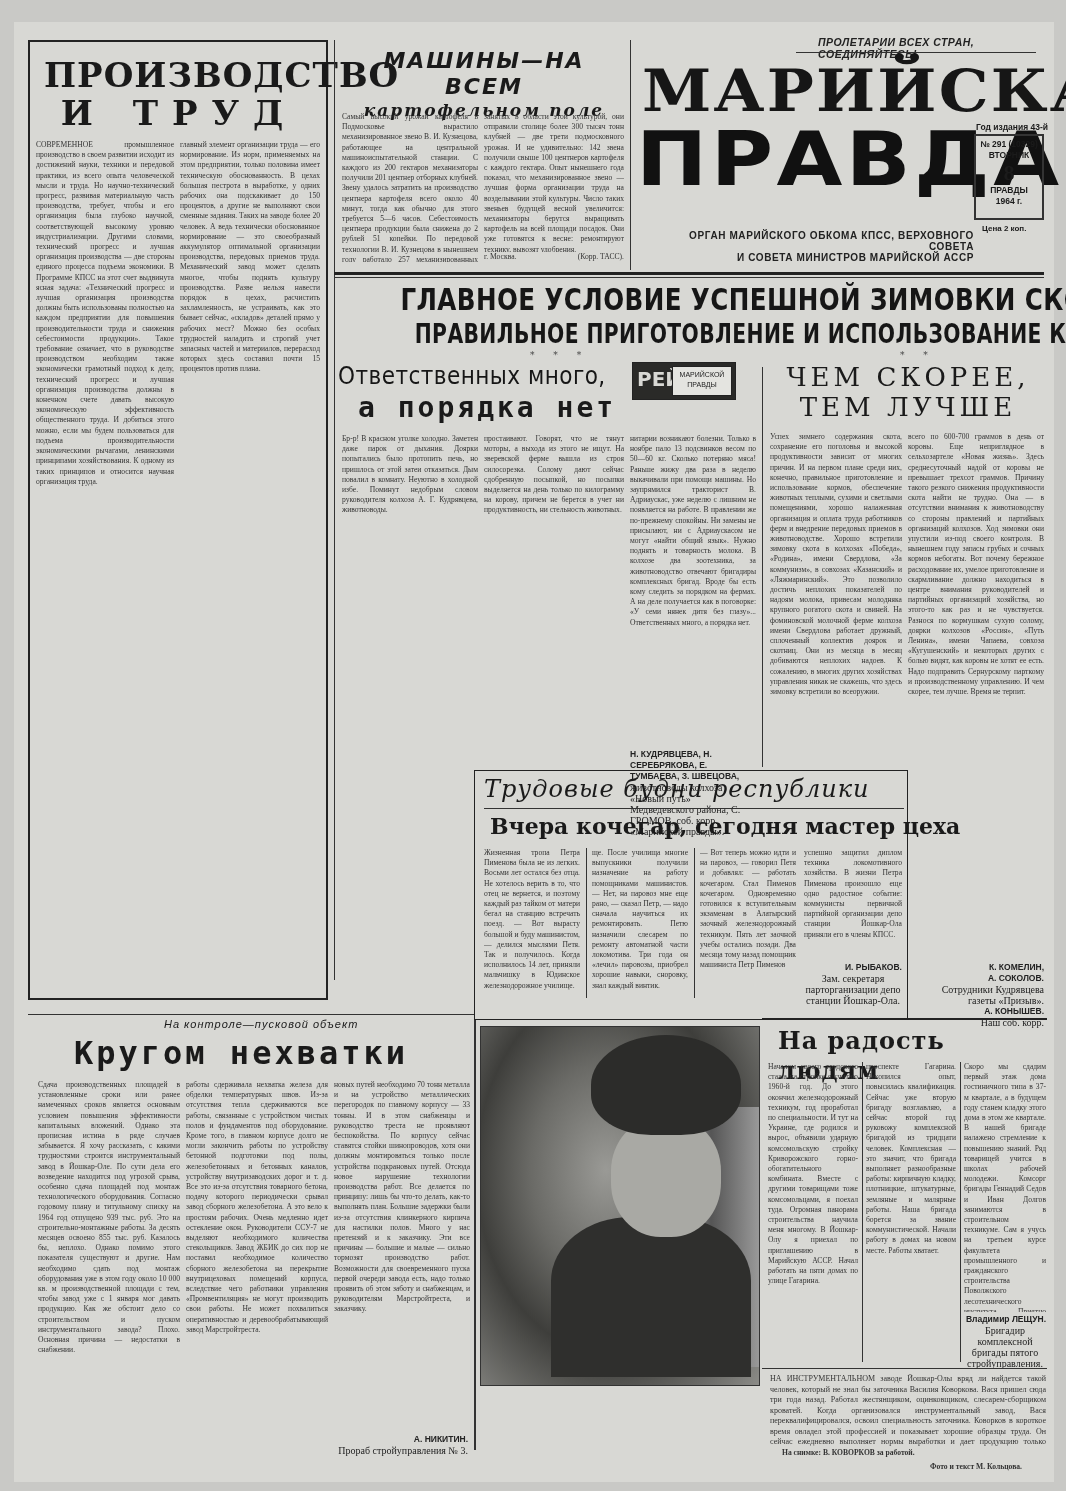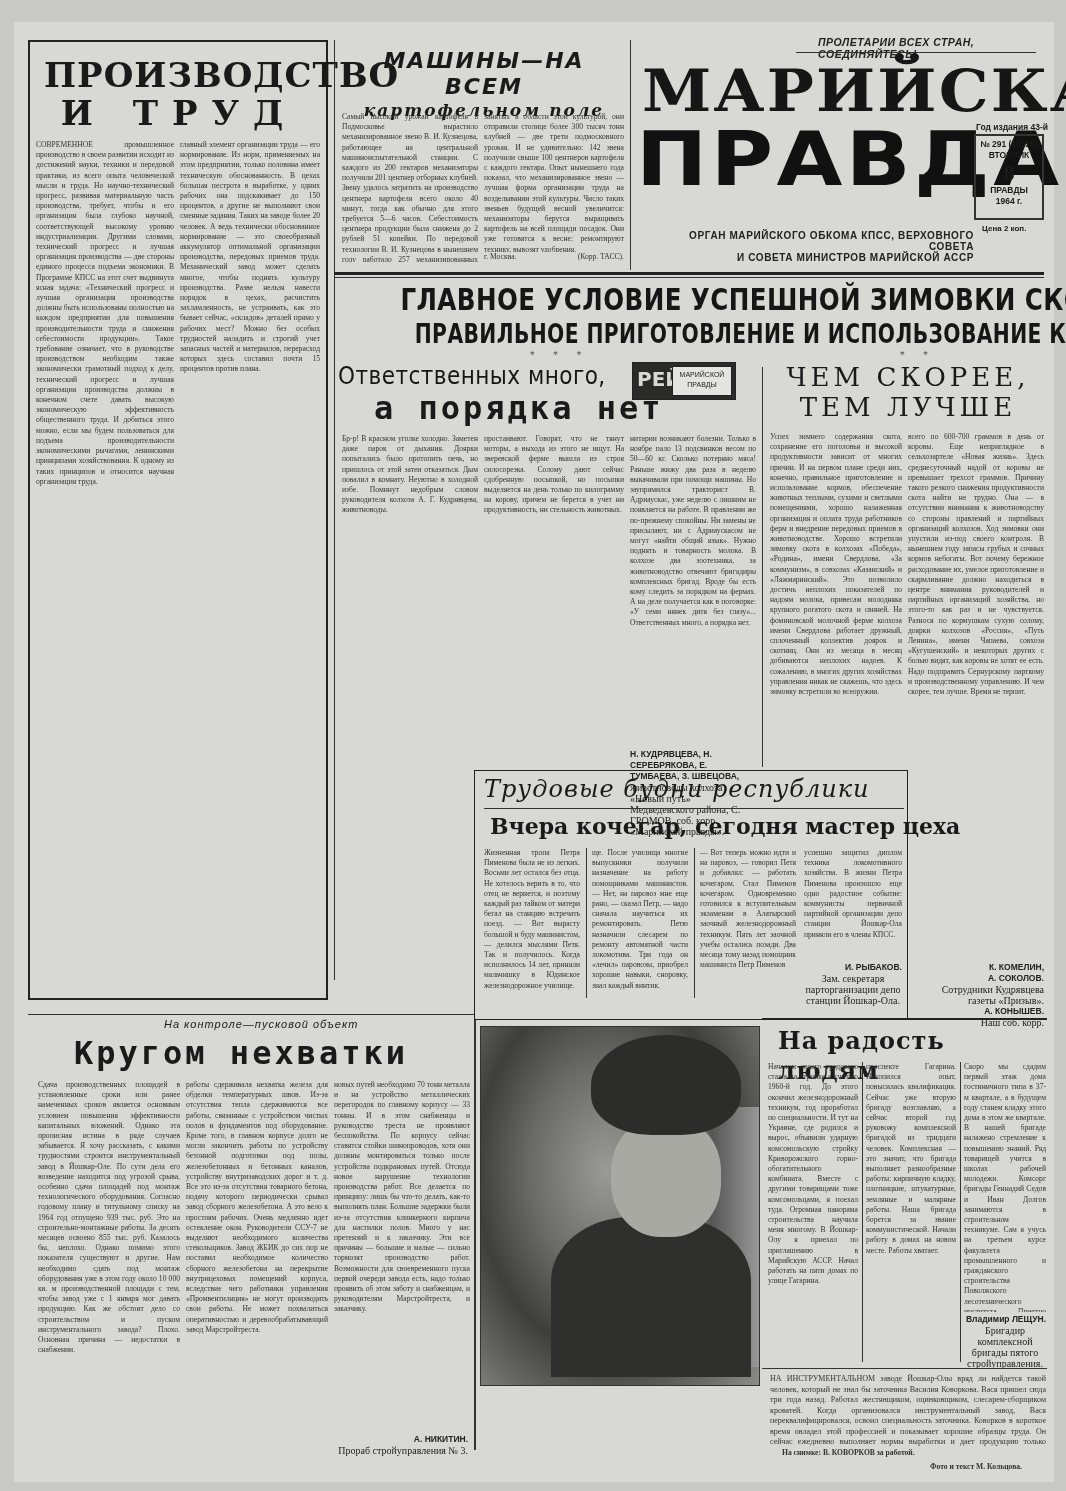--- a/index.html
+++ b/index.html
@@ -82,21 +82,21 @@
   <div class="hrule" style="left:320px;top:255px;width:710px;"></div>
 
   <div class="abs h-cond" style="left:322px;top:260px;width:716px;text-align:center;">
     <div style="font-size:30px;line-height:36px;transform:scaleX(0.82);transform-origin:center;white-space:nowrap;">ГЛАВНОЕ УСЛОВИЕ УСПЕШНОЙ ЗИМОВКИ СКОТА —</div>
     <div style="font-size:26px;line-height:32px;transform:scaleX(0.78);transform-origin:center;white-space:nowrap;">ПРАВИЛЬНОЕ ПРИГОТОВЛЕНИЕ И ИСПОЛЬЗОВАНИЕ КОРМОВ</div>
   </div>
   <div class="abs stars" style="left:516px;top:328px;">* * *</div>
   <div class="abs stars" style="left:886px;top:328px;">* *</div>
 
   <div class="abs h-cond" style="left:324px;top:340px;font-size:24px;line-height:28px;font-weight:normal;font-family:'DejaVu Sans',sans-serif;transform:scaleX(0.9);transform-origin:left;">Ответственных много,</div>
-  <div class="abs h-big" style="left:360px;top:372px;font-family:'DejaVu Sans Mono',monospace;font-size:32px;line-height:28px;letter-spacing:3px;">а порядка нет</div>
+  <div class="abs h-big" style="left:344px;top:372px;font-family:'DejaVu Sans Mono',monospace;font-size:28px;line-height:28px;letter-spacing:3px;">а порядка нет</div>
   <div class="rejd" style="left:618px;top:340px;width:104px;height:38px;">
     <div class="r1">РЕЙД</div>
     <div class="r2">
       <div>МАРИЙСКОЙ</div>
       <div>ПРАВДЫ</div>
     </div>
   </div>
   <div class="col txt" style="left:328px;top:412px;width:136px;height:340px;">Бр-р! В красном уголке холодно. Заметен даже парок от дыхания. Доярки попытались было протопить печь, но пришлось от этой затеи отказаться. Дым повалил в комнату. Неуютно в холодной избе. Поминут недобрым словом руководителя колхоза А. Г. Кудрявцева, животноводы.</div>
   <div class="col txt" style="left:470px;top:412px;width:140px;height:340px;">простаивают. Говорят, что не тянут моторы, а выхода из этого не ищут. На зверевской ферме вышла из строя силосорезка. Солому дают сейчас сдобренную посыпкой, но посыпки выделяется на день только по килограмму на корову, причем не берется в учет ни продуктивность, ни стельность животных.</div>
   <div class="col txt" style="left:616px;top:412px;width:126px;height:270px;">нитарии возникают болезни. Только в ноябре пало 13 подсвинков весом по 50—60 кг. Сколько потеряно мяса! Раньше жижу два раза в неделю выкачивали при помощи машины. Но заупрямился тракторист В. Адриаускас, уже неделю с лишним не появляется на работе. В правлении же по-прежнему спокойны. Ни замены не присылают, ни с Адриаускасом не могут «найти общий язык». Нужно поднять и товарность молока. В колхозе два зоотехника, за животноводство отвечают бригадиры комплексных бригад. Вроде бы есть кому следить за порядком на фермах. А на деле получается как в поговорке: «У семи нянек дитя без глазу»... Ответственных много, а порядка нет.</div>

